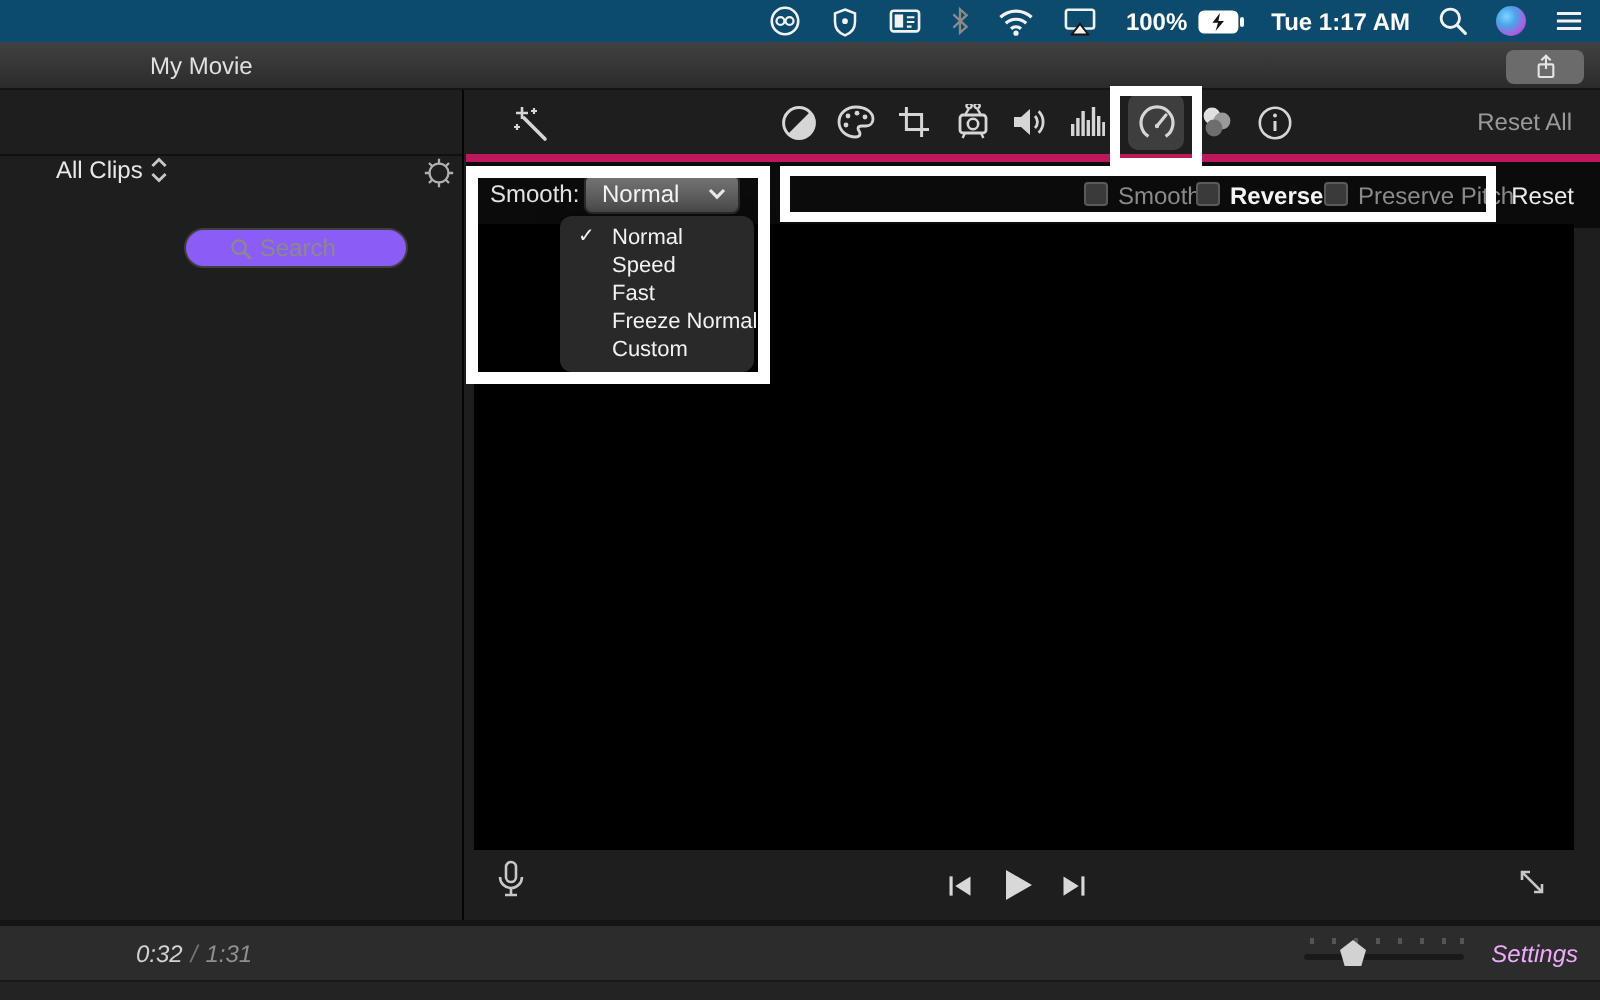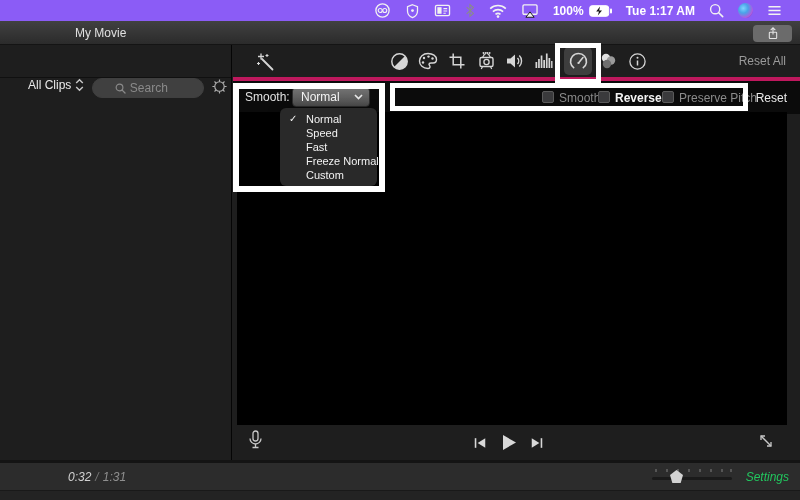--- a/index.html
+++ b/index.html
@@ -1,46 +1,46 @@
 <!DOCTYPE html>
 <html><head>
 <meta charset="utf-8">
 <style>
   html,body{margin:0;padding:0;}
   body{width:800px;height:500px;position:relative;overflow:hidden;
        background:#1e1e1e;font-family:"Liberation Sans",sans-serif;
        -webkit-font-smoothing:antialiased;color:#ddd;}
   svg{display:block;}
   
-  .menubar{position:absolute;left:0;top:0;width:800px;height:21px;background:#8b5cf6;
+  .menubar{position:absolute;left:0;top:0;width:800px;height:21px;background:#0c4a6e;
            display:flex;justify-content:flex-end;align-items:center;gap:14px;
-           padding-right:18px;box-sizing:border-box;color:#f2f2f2;}
+           padding-right:8px;box-sizing:border-box;color:#f2f2f2;}
   .menubar .txt{font-size:12px;font-weight:700;color:#fff;white-space:nowrap;}
   .mb-ic{color:#f2f2f2;}
   .dim-ic{color:#8a8a8a;}
   .batgroup{display:flex;align-items:center;gap:5px;}
   .siri{width:15px;height:15px;border-radius:50%;
         background:radial-gradient(circle at 35% 35%,#7fd4ff 0%,#4aa3e8 35%,#b05be0 70%,#2d2d6e 100%);}
   
   .titlebar{position:absolute;left:0;top:21px;width:800px;height:24px;
             background:linear-gradient(180deg,#414141,#2b2b2b);
             border-bottom:1px solid #141414;box-sizing:border-box;}
   .proj-title{position:absolute;left:75px;top:5px;font-size:12px;color:#e0e0e0;}
   .share-btn{position:absolute;right:8px;top:4px;width:39px;height:17px;background:#6b6b6b;
              border-radius:4px;display:flex;align-items:center;justify-content:center;color:#e4e4e4;}
   
   .sidebar{position:absolute;left:0;top:45px;width:232px;bottom:40px;background:#1e1e1e;
            border-right:1px solid #050505;box-sizing:border-box;}
   .sidebar-top{height:32px;border-bottom:1px solid #101010;}
   .clips-row{height:31px;display:flex;padding-left:28px;}
   .clips-label{font-size:12px;color:#e8e8e8;white-space:nowrap;}
   .sortchev{margin-left:4px;color:#c8c8c8;}
-  .search-pill{margin-left:8px;width:112px;height:20px;border-radius:10px;background:#404040;
+  .search-pill{margin-left:8px;width:112px;height:20px;border-radius:10px;background:#8b5cf6;
                border:1px solid #3f3f3f;display:flex;align-items:center;justify-content:center;
-               box-sizing:border-box;gap:4px;color:#8a8a8a;}
+               box-sizing:border-box;gap:4px;color:#8a8a8a;margin-top:36px;}
   .search-pill input{background:transparent;border:none;outline:none;width:52px;font-size:12px;
                      color:#ddd;font-family:"Liberation Sans",sans-serif;padding:0;}
   .search-pill input::placeholder{color:#8a8a8a;}
   .gear{margin-left:7px;color:#b0b0b0;}
   
   .viewer{position:absolute;left:233px;top:45px;right:0;bottom:40px;background:#1e1e1e;}
   .vtoolbar{position:relative;height:32px;border-bottom:4px solid #be185d;}
   .tool{position:absolute;top:4px;width:24px;height:24px;display:flex;align-items:center;
         justify-content:center;color:#d6d6d6;transform:translateX(-50%);}
   .tool.sel{top:2px;width:28px;height:28px;background:#3e3e3e;border-radius:5px;}
@@ -68,21 +68,21 @@
   .bb-main{position:relative;height:27px;background:#2c2c2c;font-style:italic;}
   .timecode{position:absolute;left:68px;top:7px;font-size:12px;display:flex;gap:4px;}
   .tc-cur{color:#d2d2d2;}
   .tc-sep{color:#767676;}
   .tc-tot{color:#8f8f8f;}
   .zoom-slider{position:absolute;left:652px;top:0;width:80px;height:27px;}
   .zs-track{position:absolute;left:0;top:14px;width:80px;height:3px;background:#1a1a1a;border-radius:2px;}
   .zs-tick{position:absolute;top:6px;width:2px;height:3px;background:#555;}
   .zs-thumb{position:absolute;left:18px;top:7px;width:13px;height:13px;background:#d2d2d2;
             clip-path:polygon(50% 0,100% 38%,82% 100%,18% 100%,0 38%);}
-  .bb-settings{position:absolute;right:11px;top:7px;font-size:12px;color:#22c55e;}
+  .bb-settings{position:absolute;right:11px;top:7px;font-size:12px;color:#f0abfc;}
   .bb-strip{height:10px;background:#232323;border-top:1px solid #191919;}
   
   .dropdown{position:absolute;left:280px;top:108px;width:97px;z-index:40;background:rgba(42,42,42,.97);
             border-radius:6px;box-shadow:0 4px 12px rgba(0,0,0,.65);padding:4px 0;box-sizing:border-box;}
   .menu-item{position:relative;height:14px;line-height:14px;font-size:11px;color:#f2f2f2;
              padding-left:26px;white-space:nowrap;}
   .menu-check{position:absolute;left:9px;top:0;font-size:10px;color:#f2f2f2;}
   
   .hbox{position:absolute;border-style:solid;border-color:#fff;background:transparent;
         box-sizing:border-box;z-index:50;pointer-events:none;}

